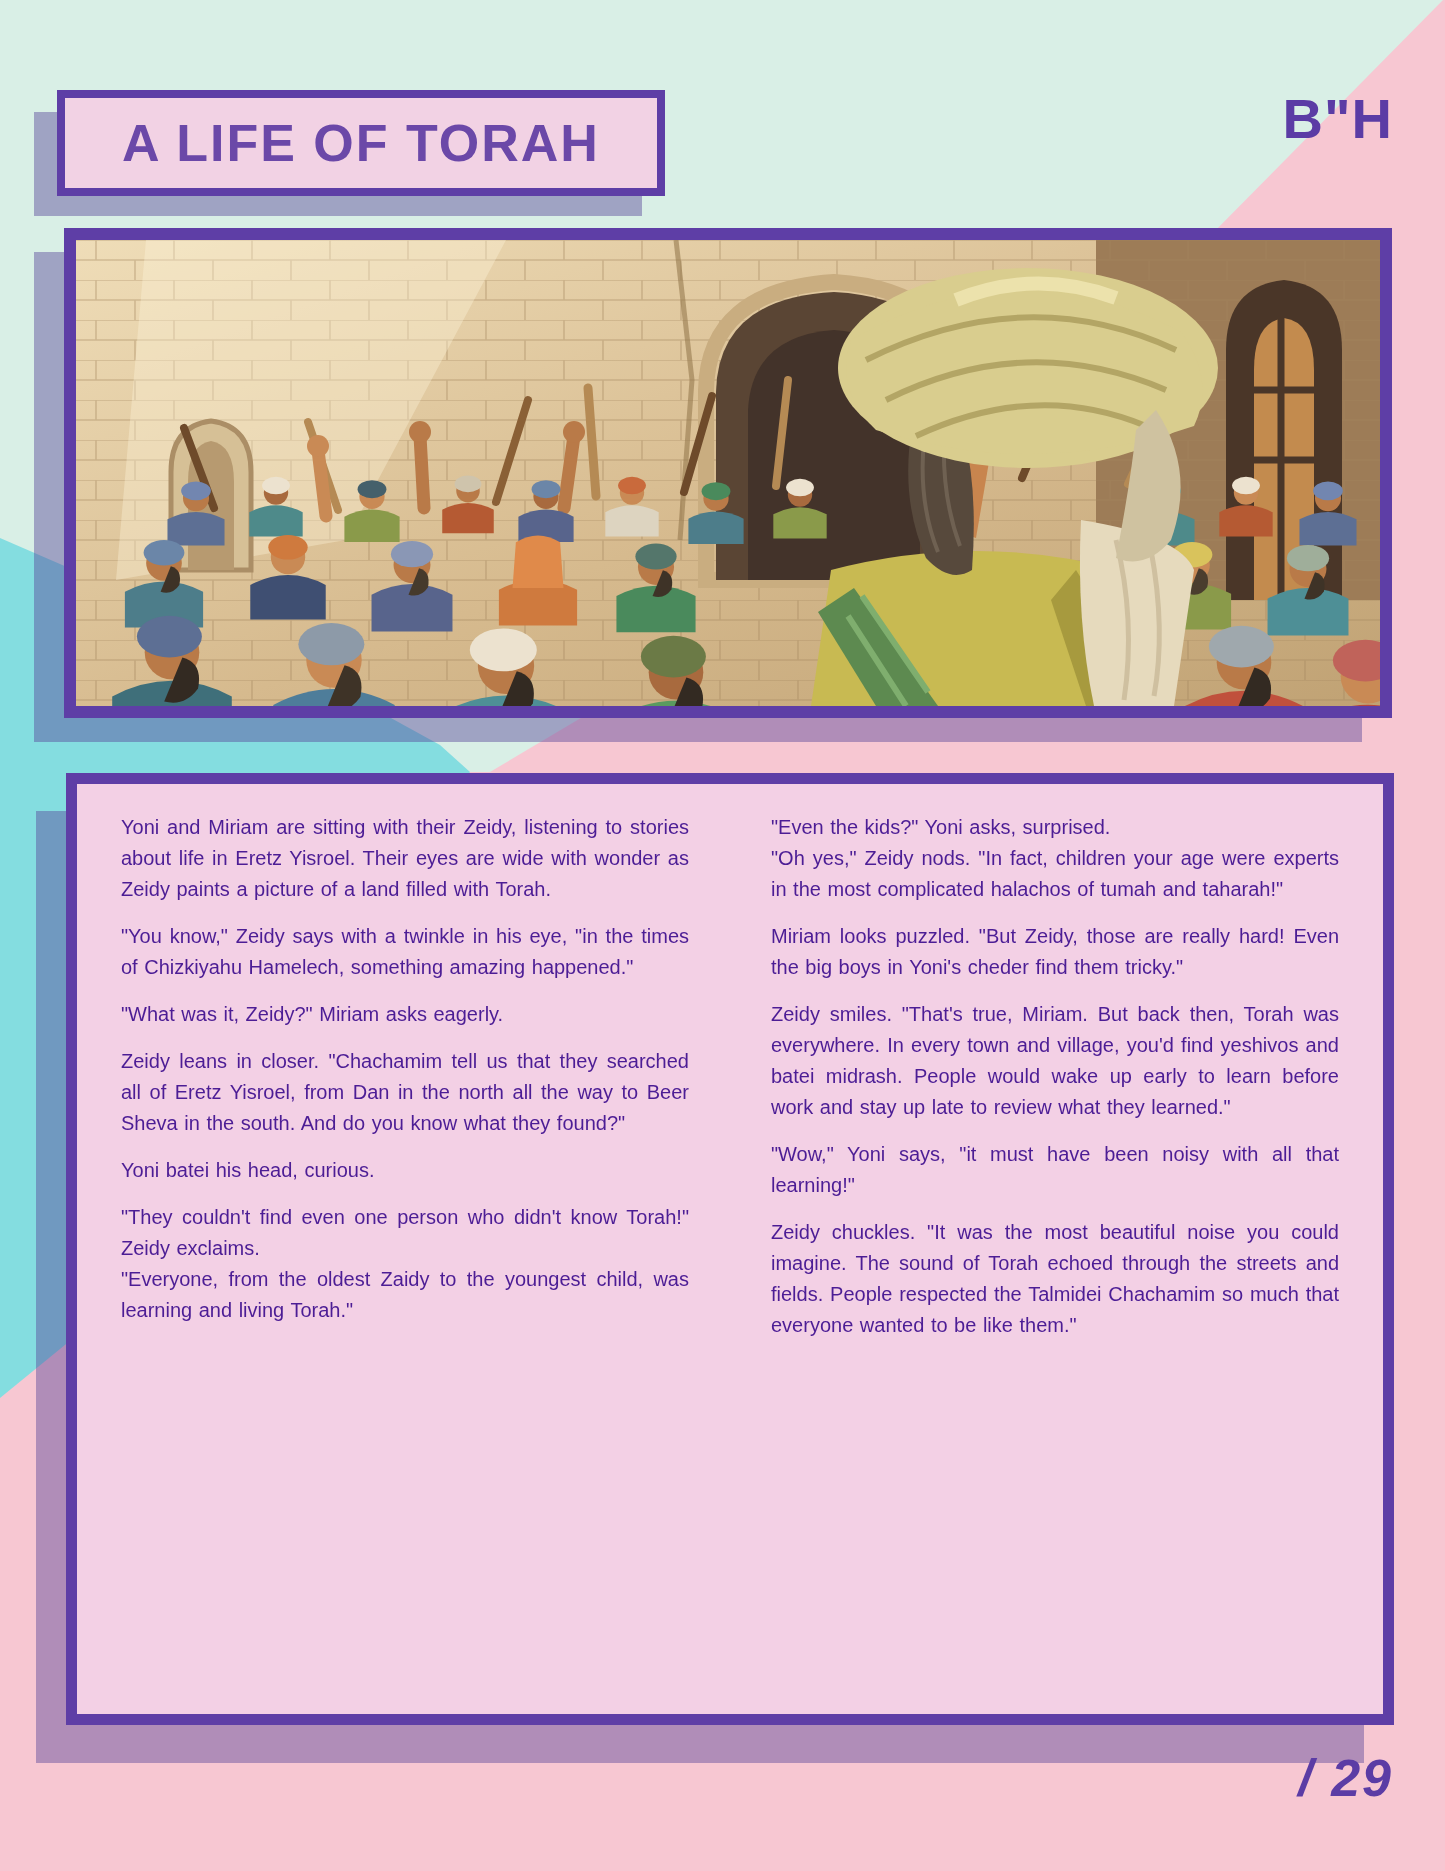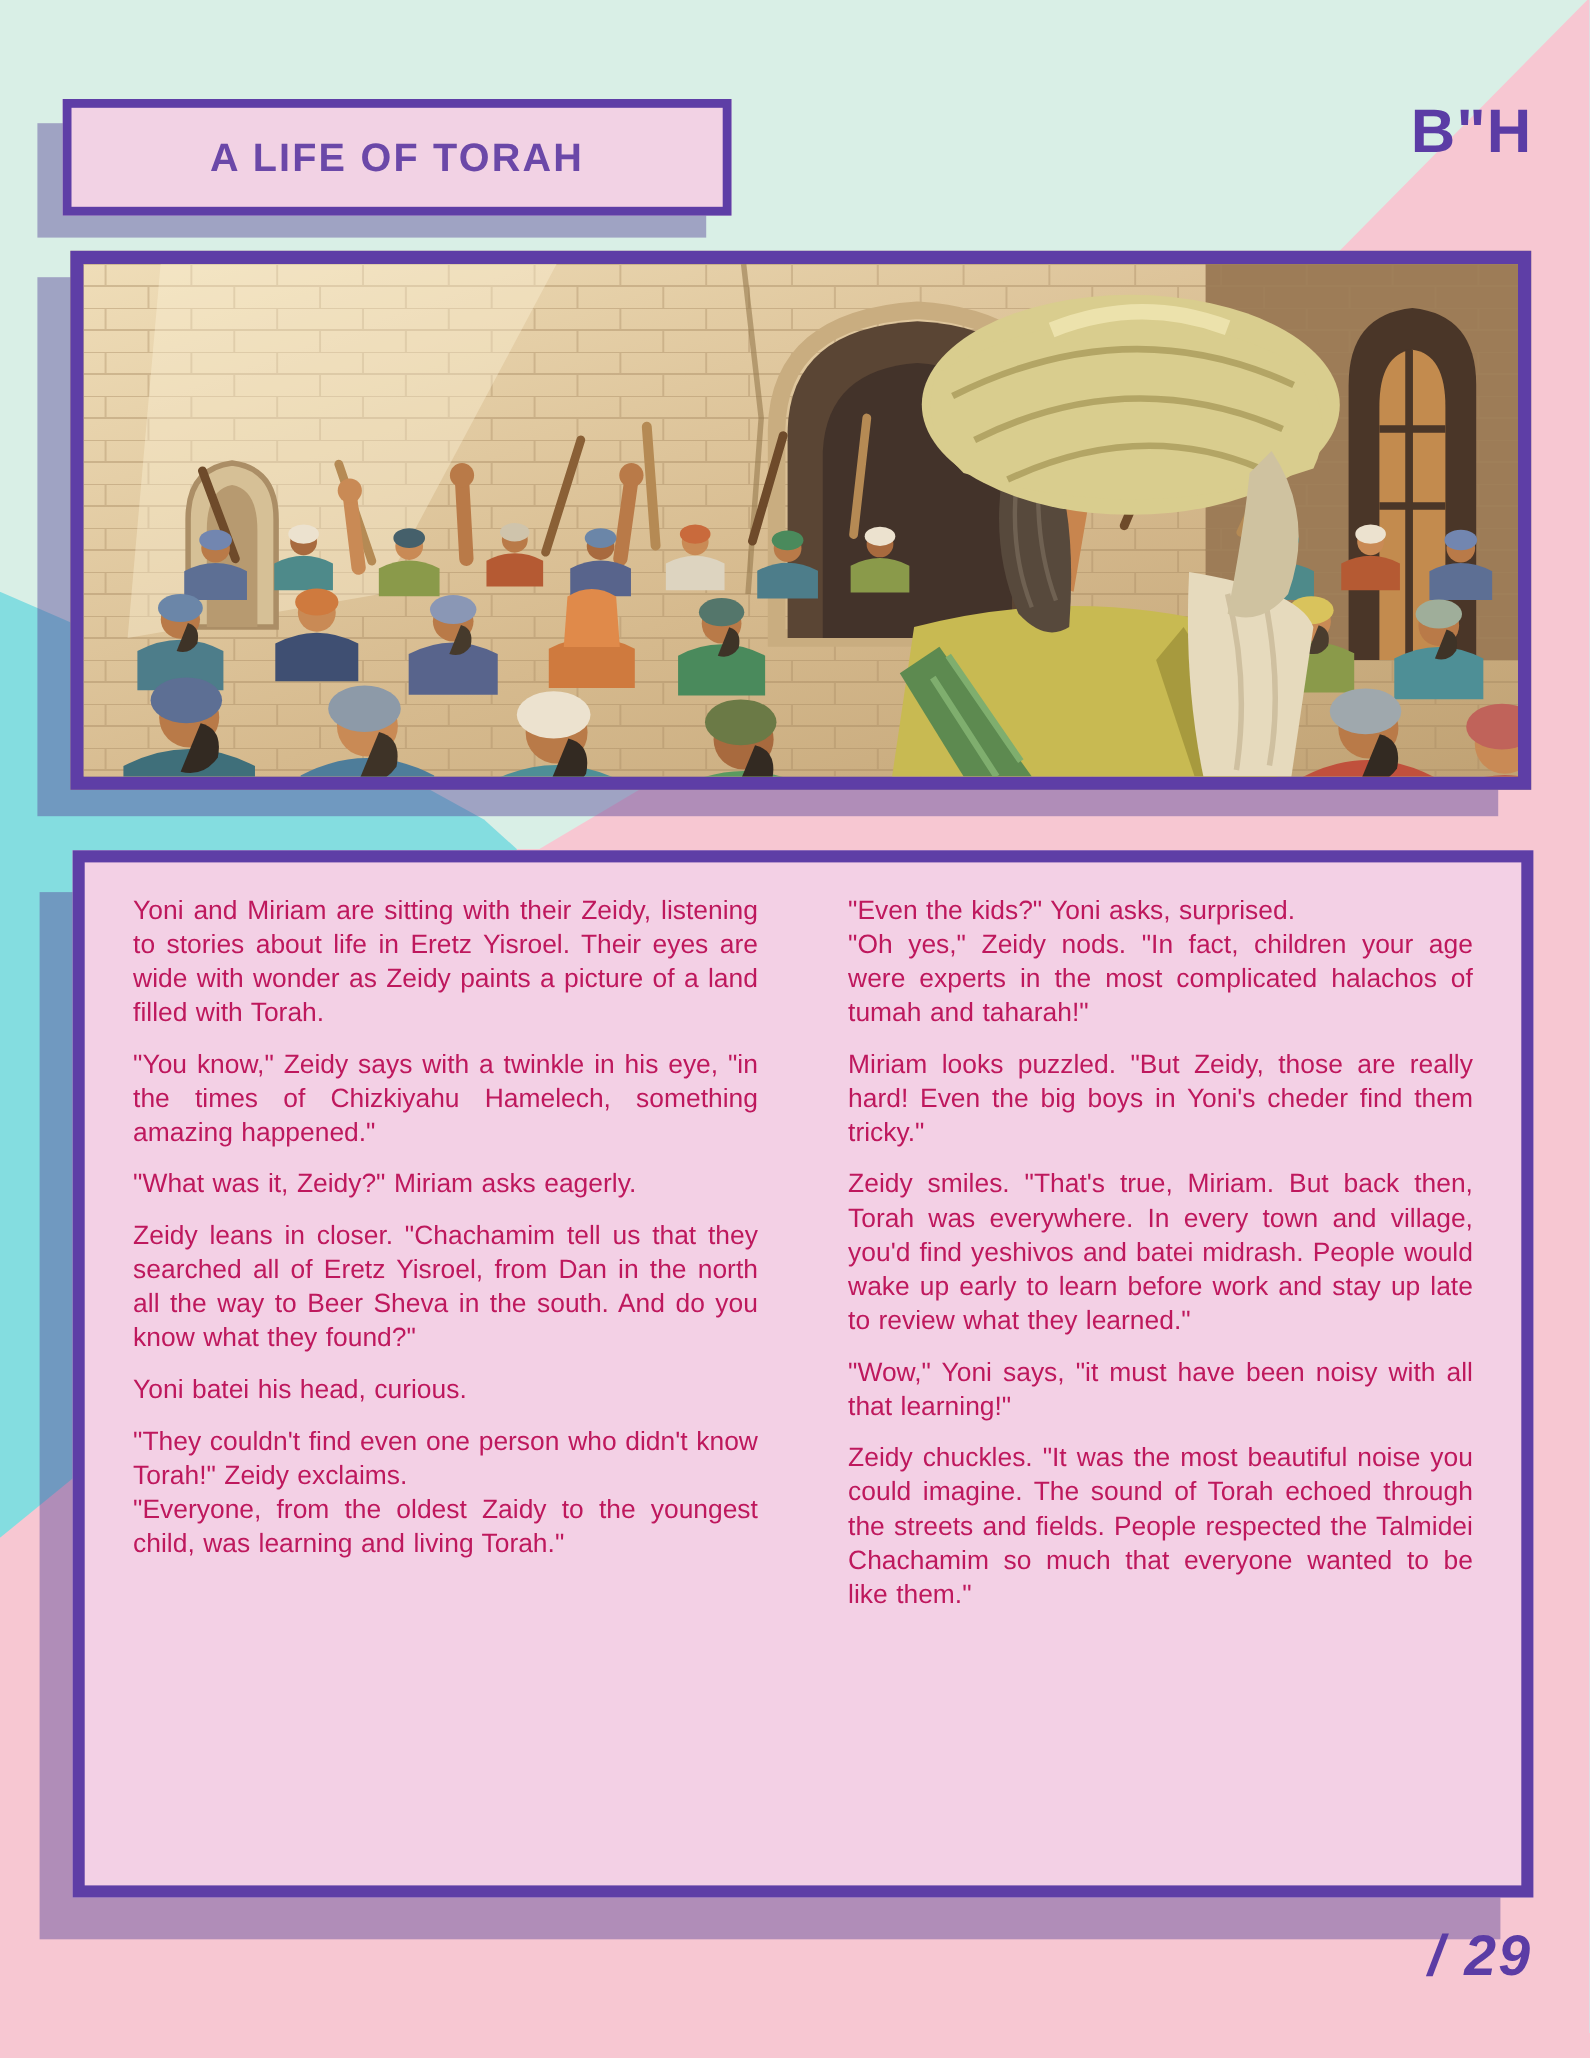--- a/index.html
+++ b/index.html
@@ -18,42 +18,42 @@
   .title-shadow{left:34px;top:112px;width:608px;height:104px;}
   .image-shadow{left:34px;top:252px;width:1328px;height:490px;}
   .textbox-shadow{left:36px;top:811px;width:1328px;height:952px;}
   
   .title-box{
     position:absolute;left:57px;top:90px;width:608px;height:106px;
     background:#f2d2e4;border:8px solid #5e3ea6;box-sizing:border-box;
     display:flex;align-items:center;justify-content:center;
   }
   .title-text{
-    color:#6b48a8;font-size:36px;font-weight:bold;letter-spacing:2px;
+    color:#6b48a8;font-size:52px;font-weight:bold;letter-spacing:2px;
     font-family:"Liberation Sans","DejaVu Sans",sans-serif;
   }
   .bsd{
     position:absolute;right:52px;top:86px;color:#5b3ca5;
     font-size:56px;font-weight:bold;letter-spacing:1px;
   }
   
   .image-frame{
     position:absolute;left:64px;top:228px;width:1328px;height:490px;
     background:#c9ad82;border:12px solid #5e3ea6;box-sizing:border-box;
   }
   .image-frame svg{display:block;width:1304px;height:466px;}
   
   .text-box{
     position:absolute;left:66px;top:773px;width:1328px;height:952px;
     background:#f3d0e5;border:11px solid #5e3ea6;box-sizing:border-box;
     padding:28px 44px;display:flex;gap:82px;
   }
   .col{flex:1 1 0;min-width:0;}
   .para{
-    margin:16px 0 0 0;color:#be185d;font-size:24px;line-height:31px;
+    margin:16px 0 0 0;color:#4c1d95;font-size:20px;line-height:31px;
     text-align:justify;word-spacing:1px;
   }
   .para:first-child{margin-top:0;}
   .para.tight{margin-top:0;}
   
   .page-number{
     position:absolute;right:52px;top:1748px;color:#5b3ca5;
     font-size:52px;font-weight:bold;font-style:italic;letter-spacing:2px;
   }
 </style>

